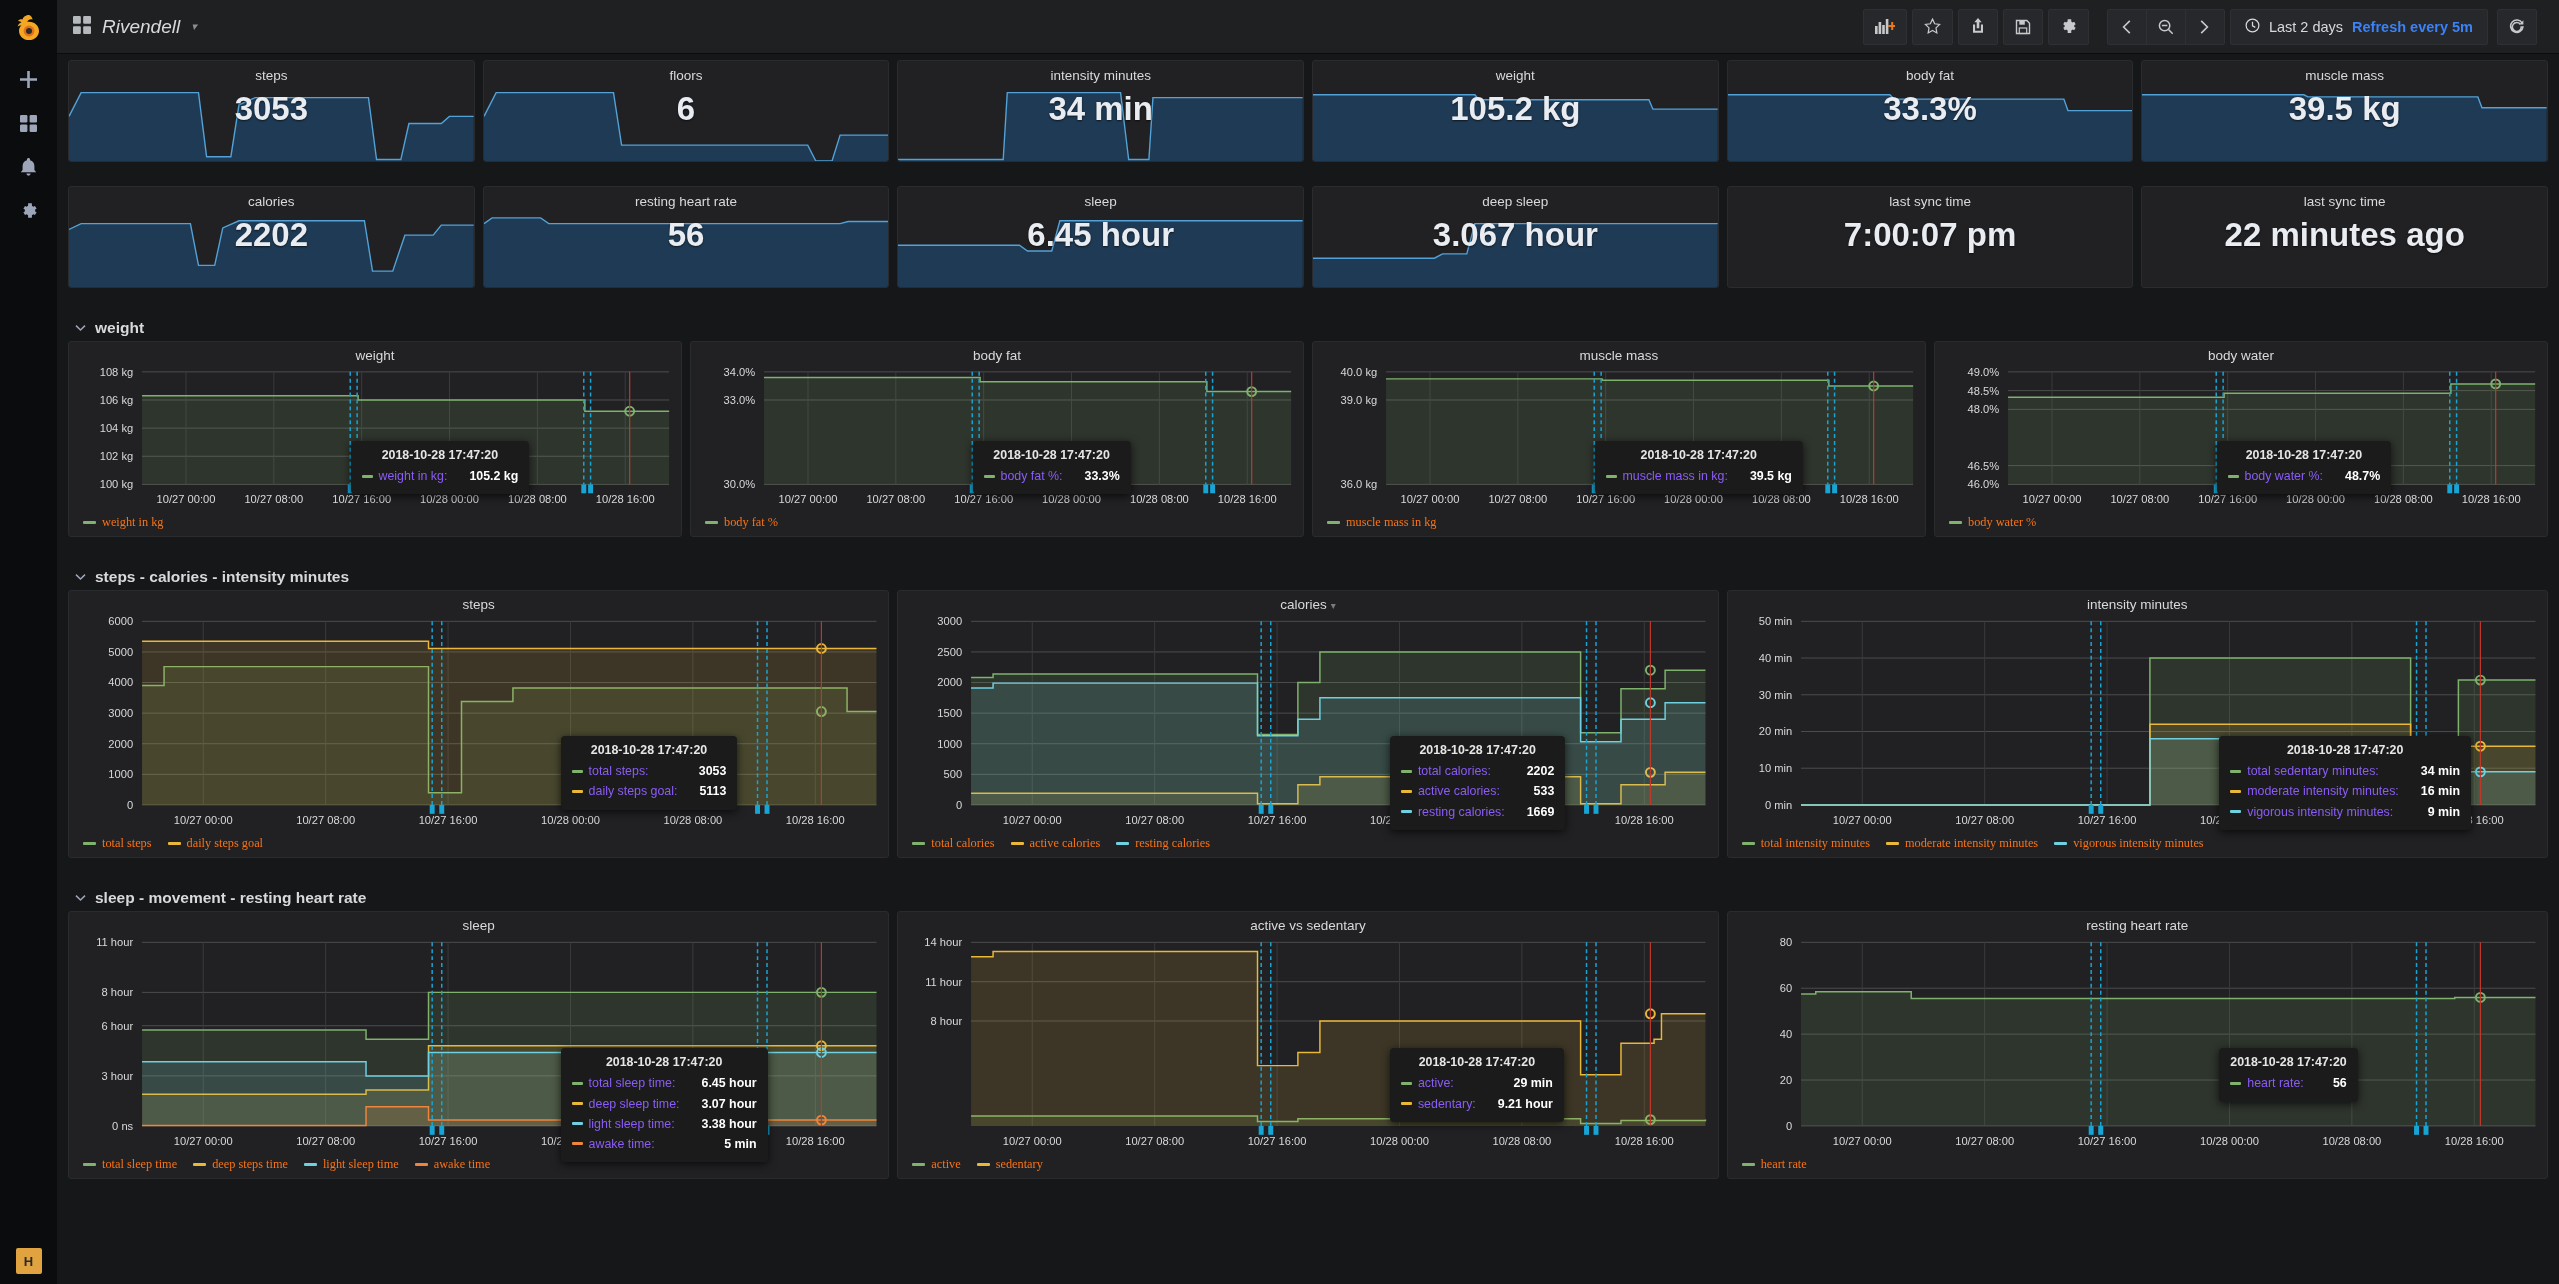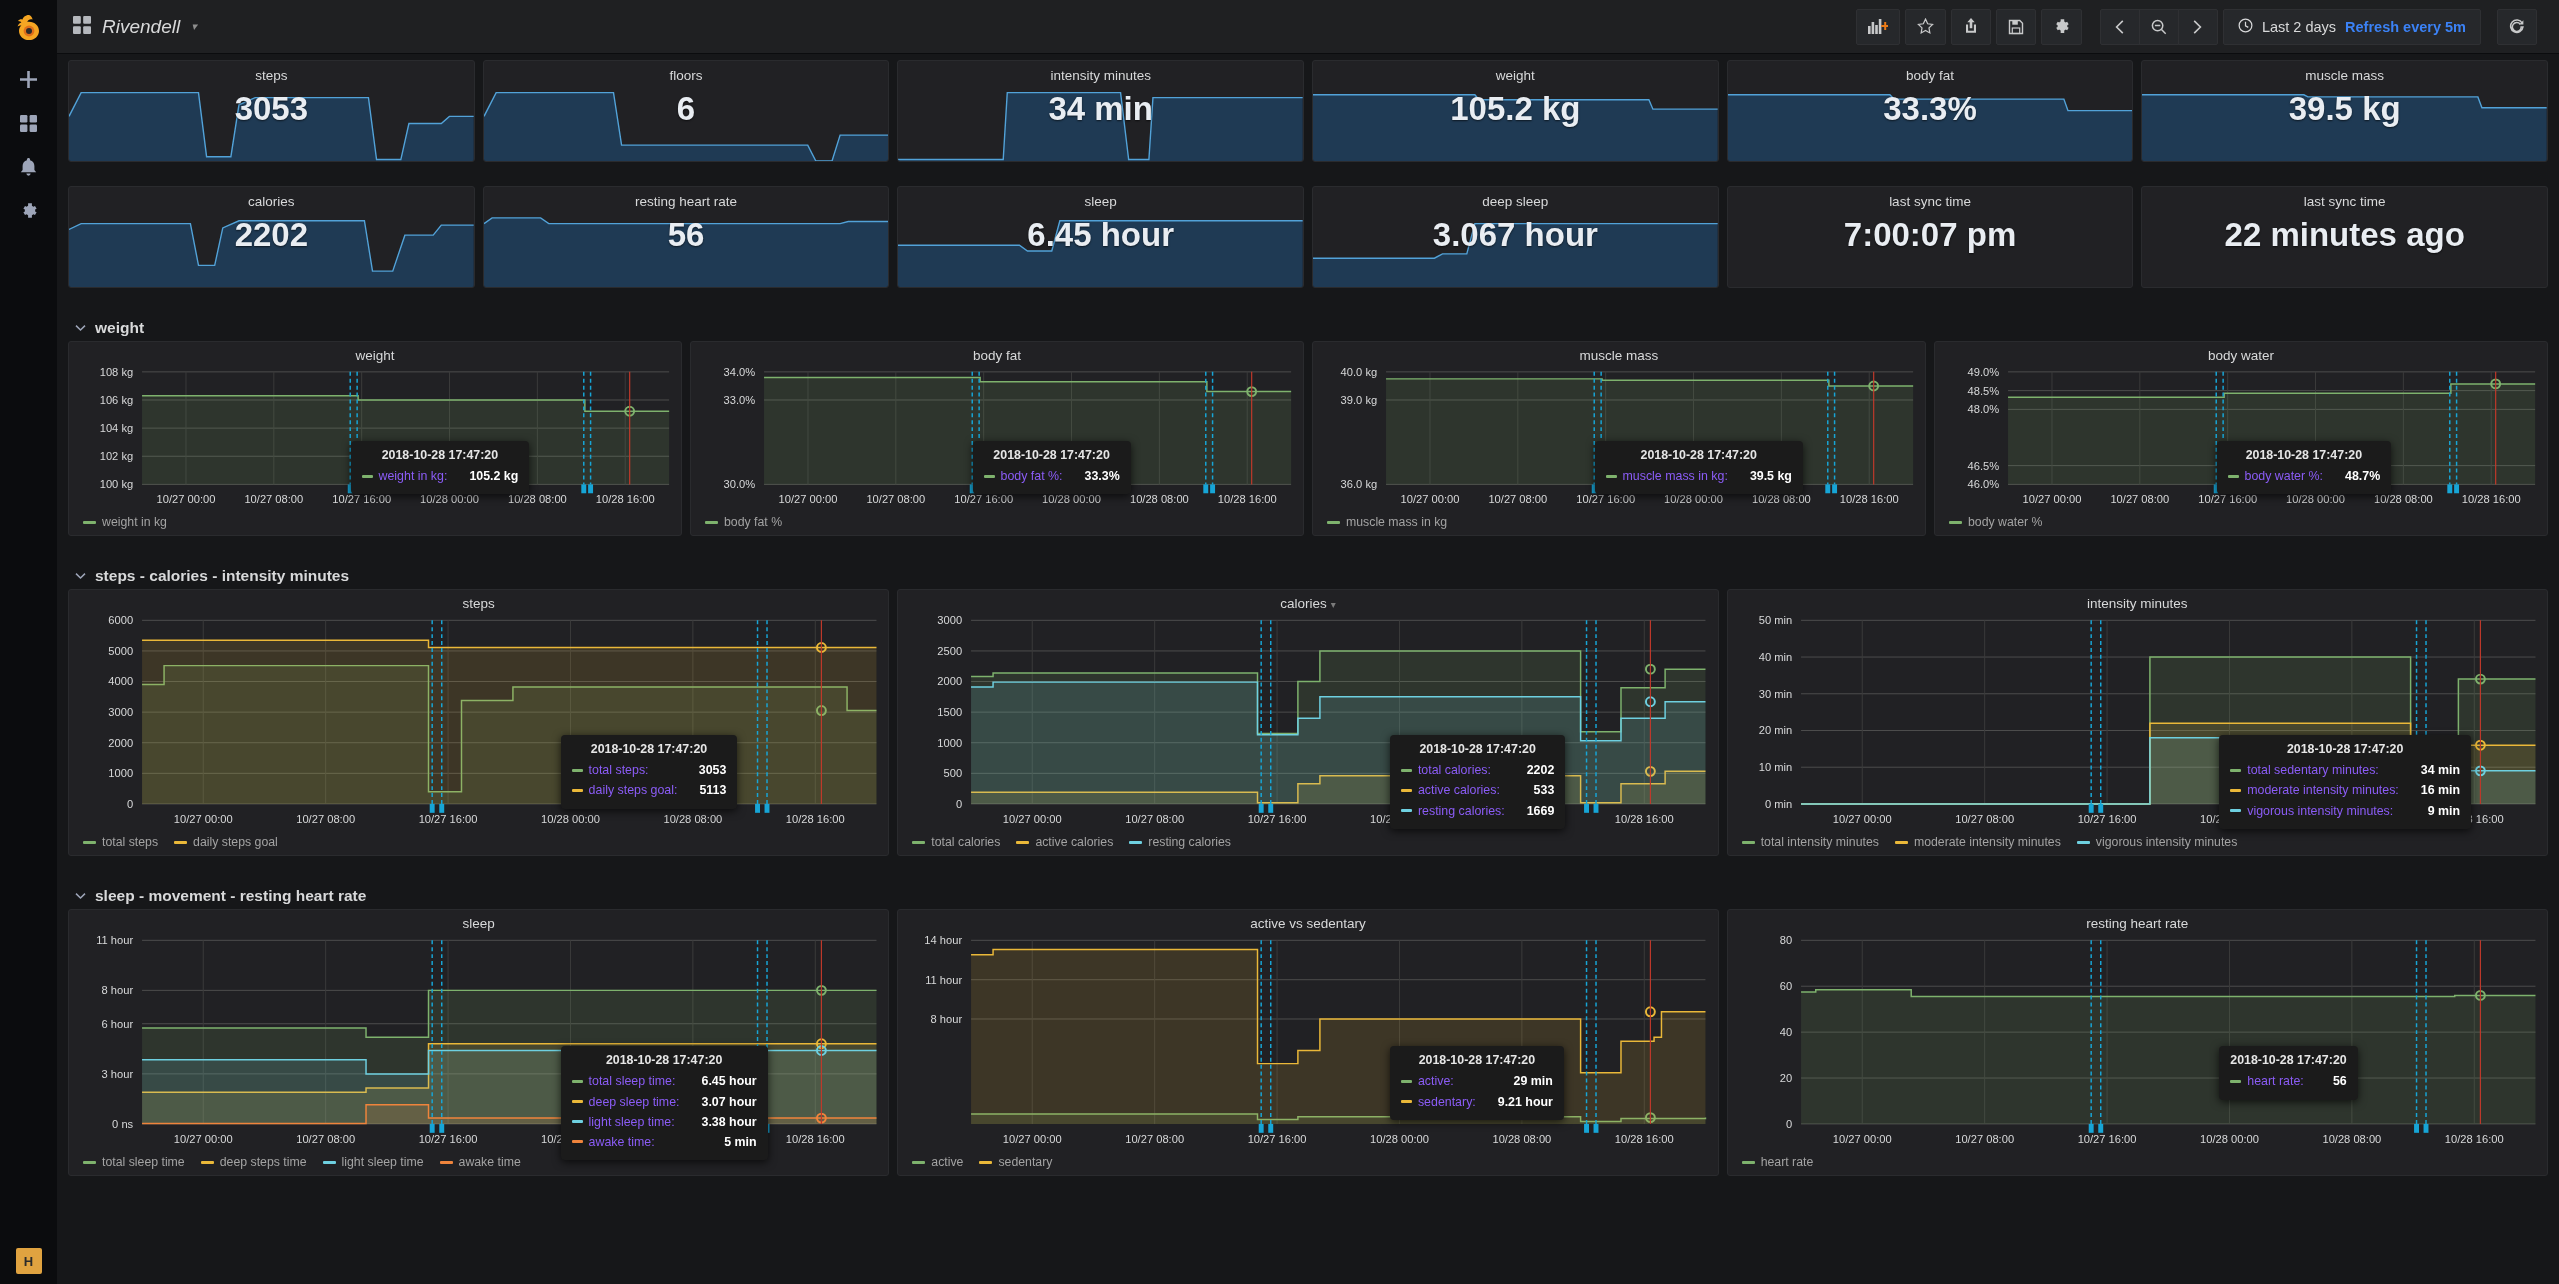--- a/index.html
+++ b/index.html
@@ -44,21 +44,21 @@
     background: #26282b; border: 1px solid #2f3033; border-radius: 2px;
     color: #c8c9ca; margin-right: 5px; cursor: pointer; font-size: 14px;
   }
   .tgroup { display:flex; margin-right: 5px; }
   .tgroup .tbtn { border-radius: 0; margin-right: -1px; }
   .tgroup .tbtn:first-child { border-radius: 2px 0 0 2px; }
   .tgroup .tbtn:last-child { border-radius: 0 2px 2px 0; margin-right: 0; }
   .timepick {
     height: 36px; display:flex; align-items:center; gap: 9px; padding: 0 14px;
     background: #26282b; border: 1px solid #2f3033; border-radius: 2px;
-    margin-right: 16px; cursor:pointer; font-size: 14.5px; color:#d8d9da;
+    margin-right: 9px; cursor:pointer; font-size: 14.5px; color:#d8d9da;
   }
   .refresh-txt { color: #3b82f6; font-weight: bold; text-align: right; }
   
   #dash { position:absolute; left:57px; top:54px; width:2502px; height:1230px; padding: 6px 11px 0 11px; }
   .row { display:flex; gap: 8px; margin-bottom: 24px; }
   
   .stat {
     position: relative; flex: 1 1 0; height: 102px;
     background: #212124; border: 1px solid #2a2b2e; border-radius: 3px;
     overflow: hidden;
@@ -80,21 +80,21 @@
   .srow .stitle { font-size: 15.5px; font-weight: bold; color:#d8d9da; }
   
   .panel {
     position: relative; background:#212124; border:1px solid #2a2b2e; border-radius:3px;
     overflow: visible;
   }
   .p-title { text-align:center; font-size:13.5px; color:#d8d9da; padding-top:6px; font-weight:500; }
   .p-title .pcaret { color:#7b7b7b; font-size:10px; margin-left:4px; }
   .p-body { position:relative; }
   .p-body svg { display:block; width:100%; }
-  .legend { display:flex; gap: 16px; padding: 2px 0 6px 14px; font-size: 12.3px; color:#a3a3a3; flex-wrap:wrap; }
+  .legend { display:flex; gap: 16px; padding: 2px 0 6px 14px; font-size: 12.3px; color:#f97316; flex-wrap:wrap;font-family:Liberation Serif, serif; }
   .lg { display:flex; align-items:center; gap: 6px; }
   .lg i { width: 13px; height: 3px; display:inline-block; border-radius:1px; }
   
   .tip {
     position:absolute; z-index: 30; background:#1b1b1b; border-radius: 4px;
     padding: 7px 11px 8px 11px; box-shadow: 0 2px 8px rgba(0,0,0,.7);
     font-size: 12.4px; white-space: nowrap; pointer-events:none;
   }
   .tip-time { text-align:center; font-weight:bold; color:#e6e6e6; margin-bottom: 4px; font-size:12.4px; }
   .tip-row { display:flex; align-items:center; gap: 6px; line-height: 1.62; }

